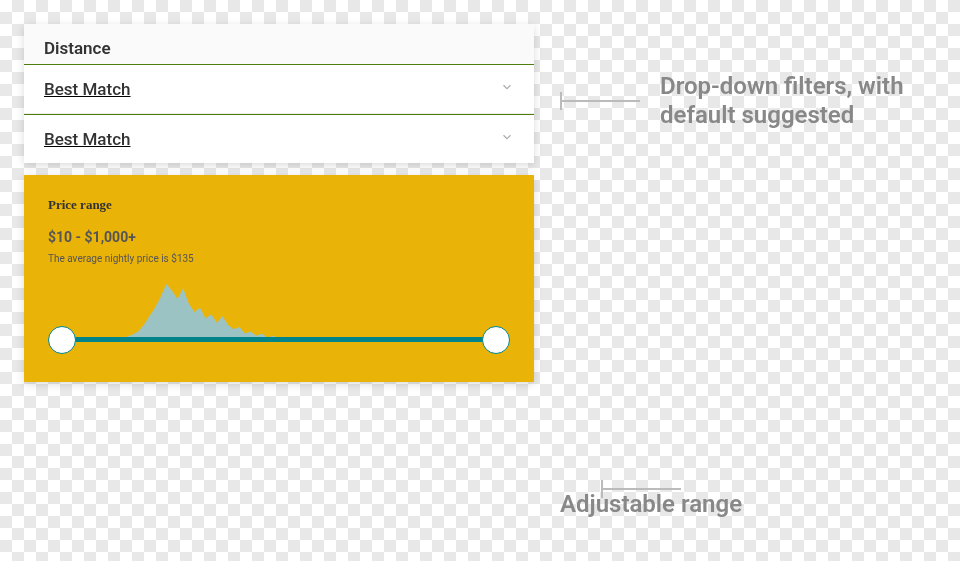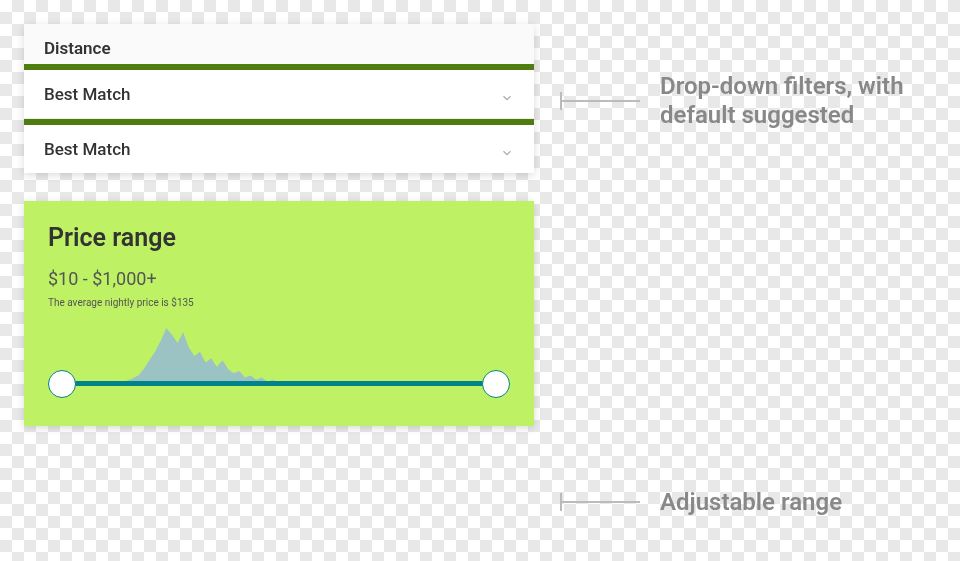--- a/index.html
+++ b/index.html
@@ -16,44 +16,45 @@
         linear-gradient(-45deg, #e8e8e8 25%, transparent 25%),
         linear-gradient(45deg, transparent 75%, #e8e8e8 75%),
         linear-gradient(-45deg, transparent 75%, #e8e8e8 75%);
       background-size: 24px 24px;
       background-position: 0 0, 0 12px, 12px -12px, -12px 0px;
       background-color: #ffffff;
       position: relative;
       padding: 24px;
     }
     .card {
-      background: #bef264;
+      background: #eab308;
       box-shadow: 0 2px 8px rgba(0,0,0,0.15);
       width: 510px;
-      margin-bottom: 28px;
+      margin-bottom: 12px;
       position: relative;
     }
     .filter-section {
       border-bottom: 1px solid #eee;
     }
     .filter-label {
       padding: 14px 20px 6px 20px;
       font-size: 17px;
       font-weight: 600;
       color: #333;
       background: #fafafa;
     }
     .filter-value-row {
       display: flex;
-      align-items: flex-end;
+      align-items: flex-start;
       justify-content: space-between;
       padding: 14px 20px;
       cursor: pointer;
       background: #fff;
-      border-top: 6px solid #4d7c0f;
+      border-top: 1px solid #4d7c0f;
+      text-decoration: underline;
     }
     .filter-value {
       font-size: 17px;
       color: #333;
       font-weight: 500;
     }
     .chevron {
       width: 14px;
       height: 14px;
       flex-shrink: 0;
@@ -63,30 +64,31 @@
       height: 100%;
       stroke: #aaa;
       stroke-width: 2;
       fill: none;
     }
     
     .price-card {
       padding: 22px 24px 28px 24px;
     }
     .price-title {
-      font-size: 25px;
+      font-size: 13px;
       font-weight: 600;
       color: #333;
       margin-bottom: 16px;
+      font-family: Liberation Serif, serif;
     }
     .price-range {
-      font-size: 18px;
+      font-size: 14px;
       color: #555;
       margin-bottom: 8px;
-      font-weight: 400;
+      font-weight: 700;
     }
     .price-note {
       font-size: 10px;
       color: #555;
       margin-bottom: 20px;
       font-weight: 400;
     }
     .histogram-wrap {
       position: relative;
       height: 70px;
@@ -145,21 +147,21 @@
       background: #bbb;
     }
     .annotation-text {
       font-size: 24px;
       font-weight: 600;
       color: #888;
       line-height: 1.2;
       max-width: 280px;
     }
     .anno1 { top: 72px; left: 560px; }
-    .anno2 { top: 488px; left: 560px; }
+    .anno2 { top: 488px; left: 560px; flex-direction: column; }
   </style>
 </head>
 <body>
 
 <div class="card">
   <div class="filter-section">
     <div class="filter-label">Distance</div>
     <div class="filter-value-row">
       <span class="filter-value">Best Match</span>
       <span class="chevron">

